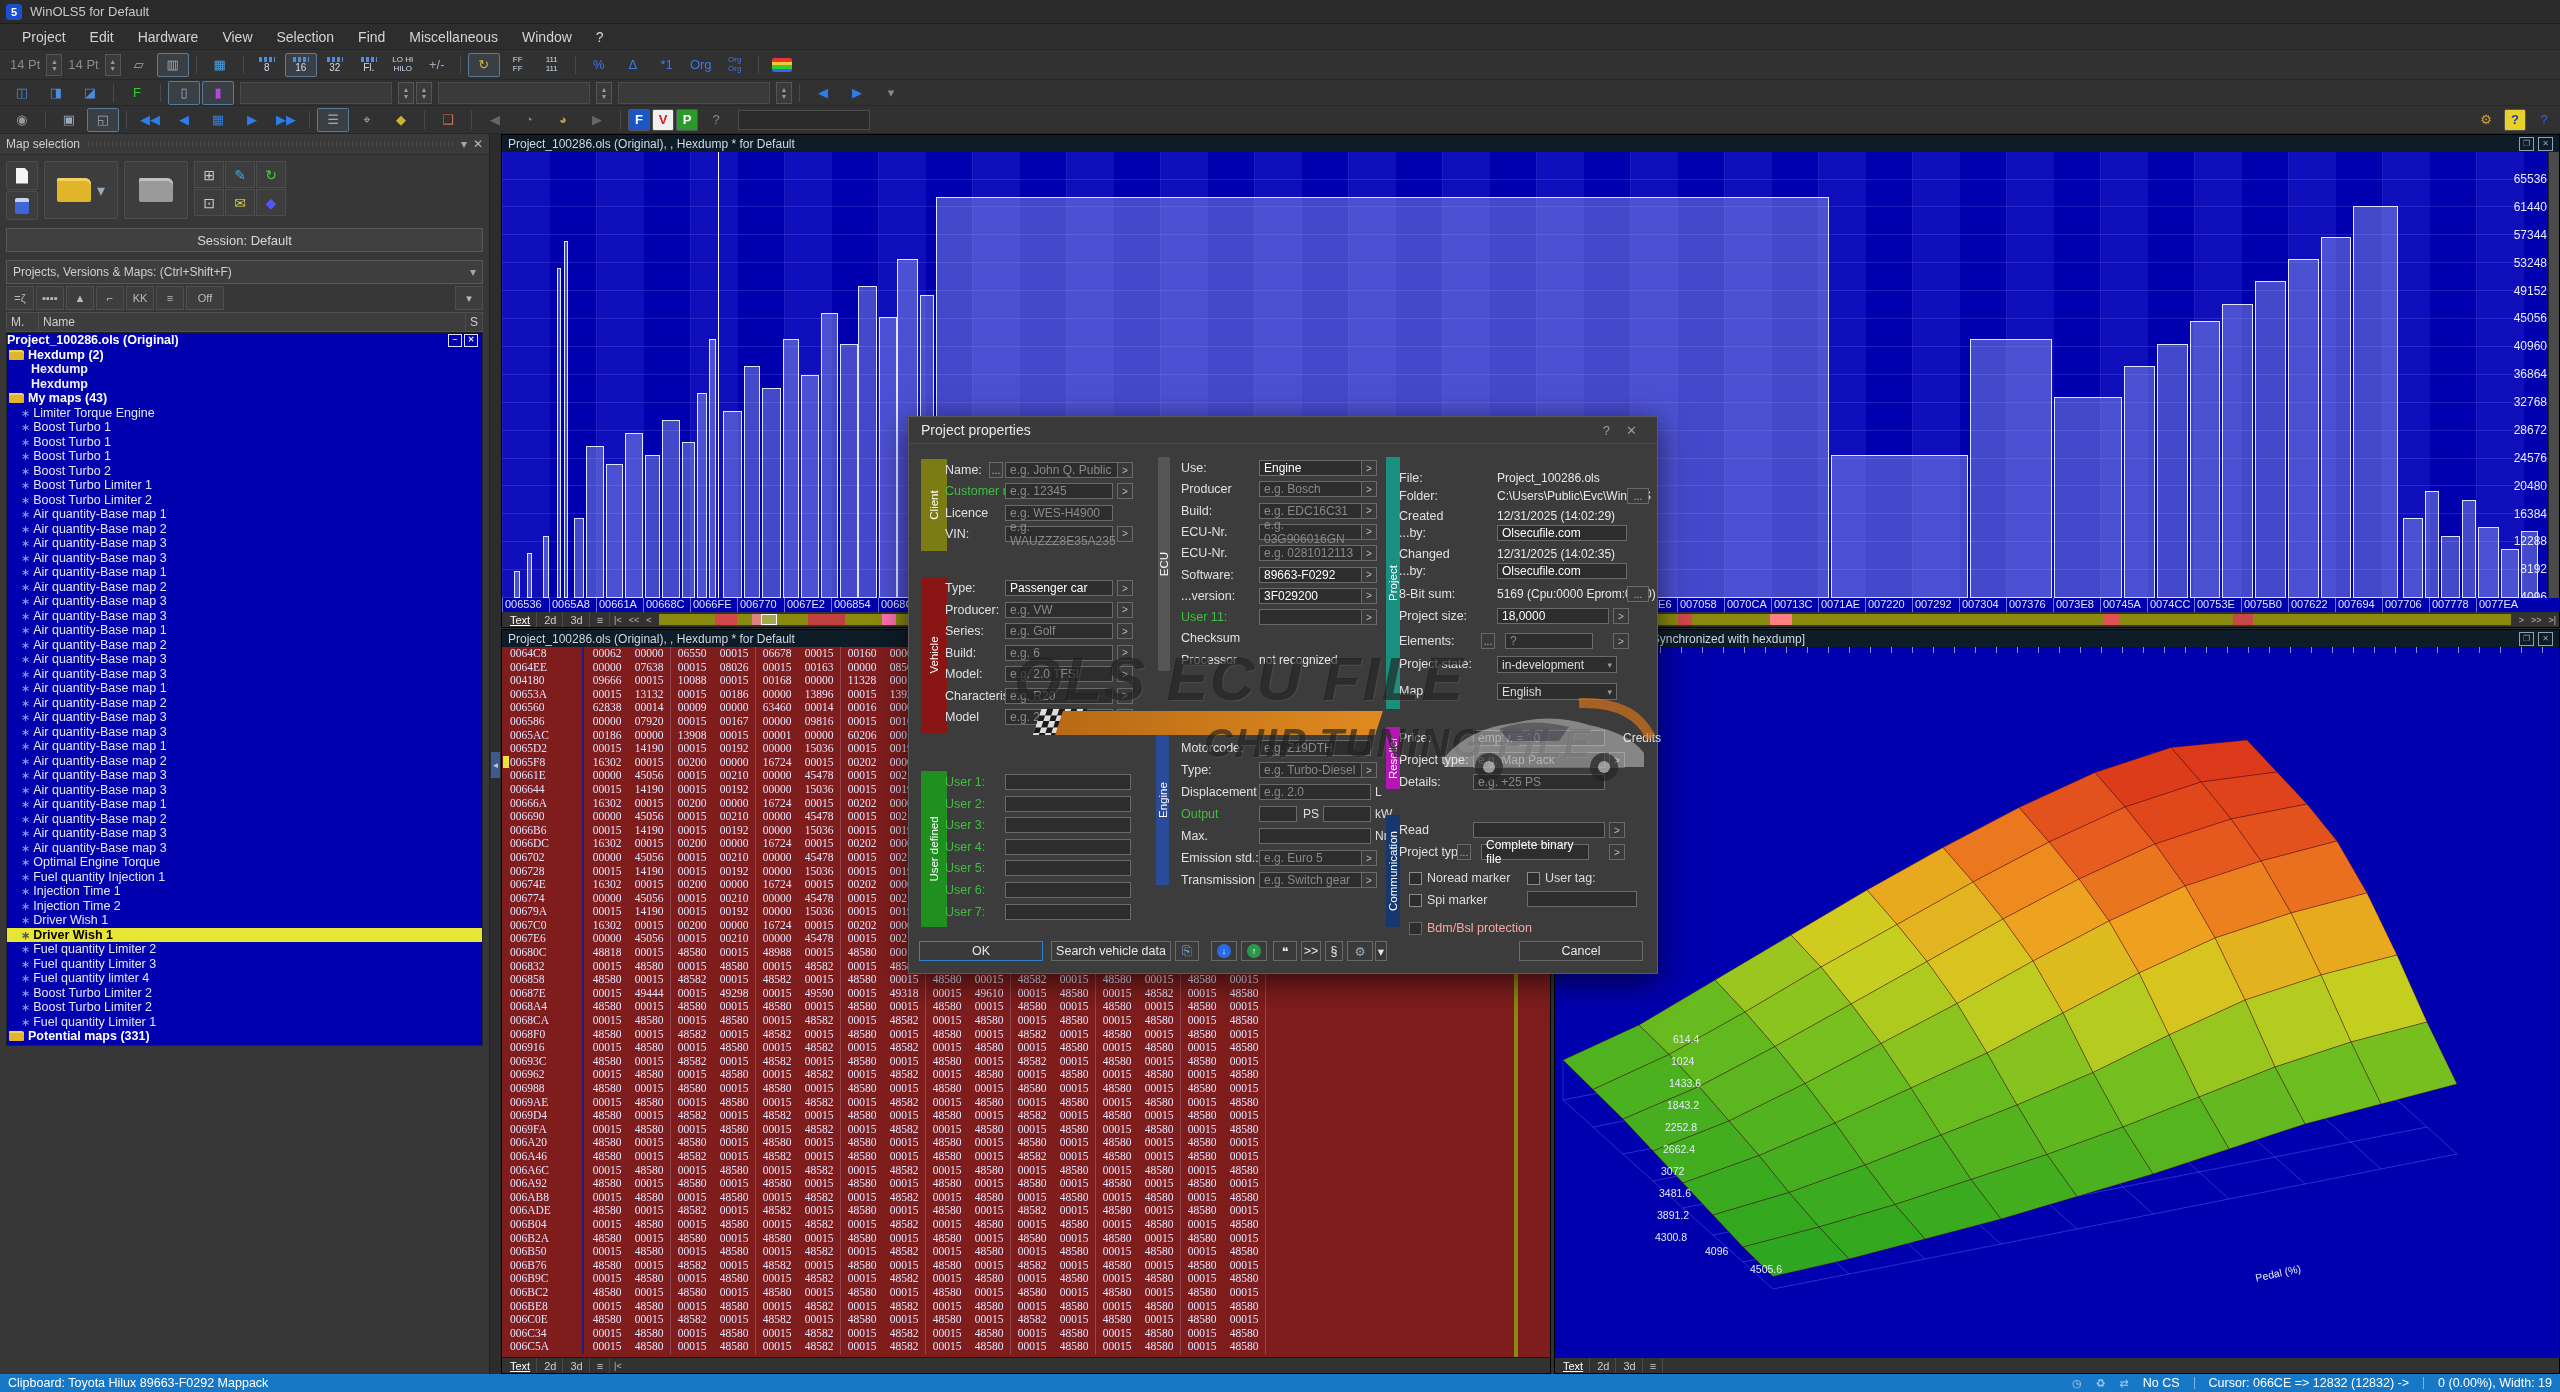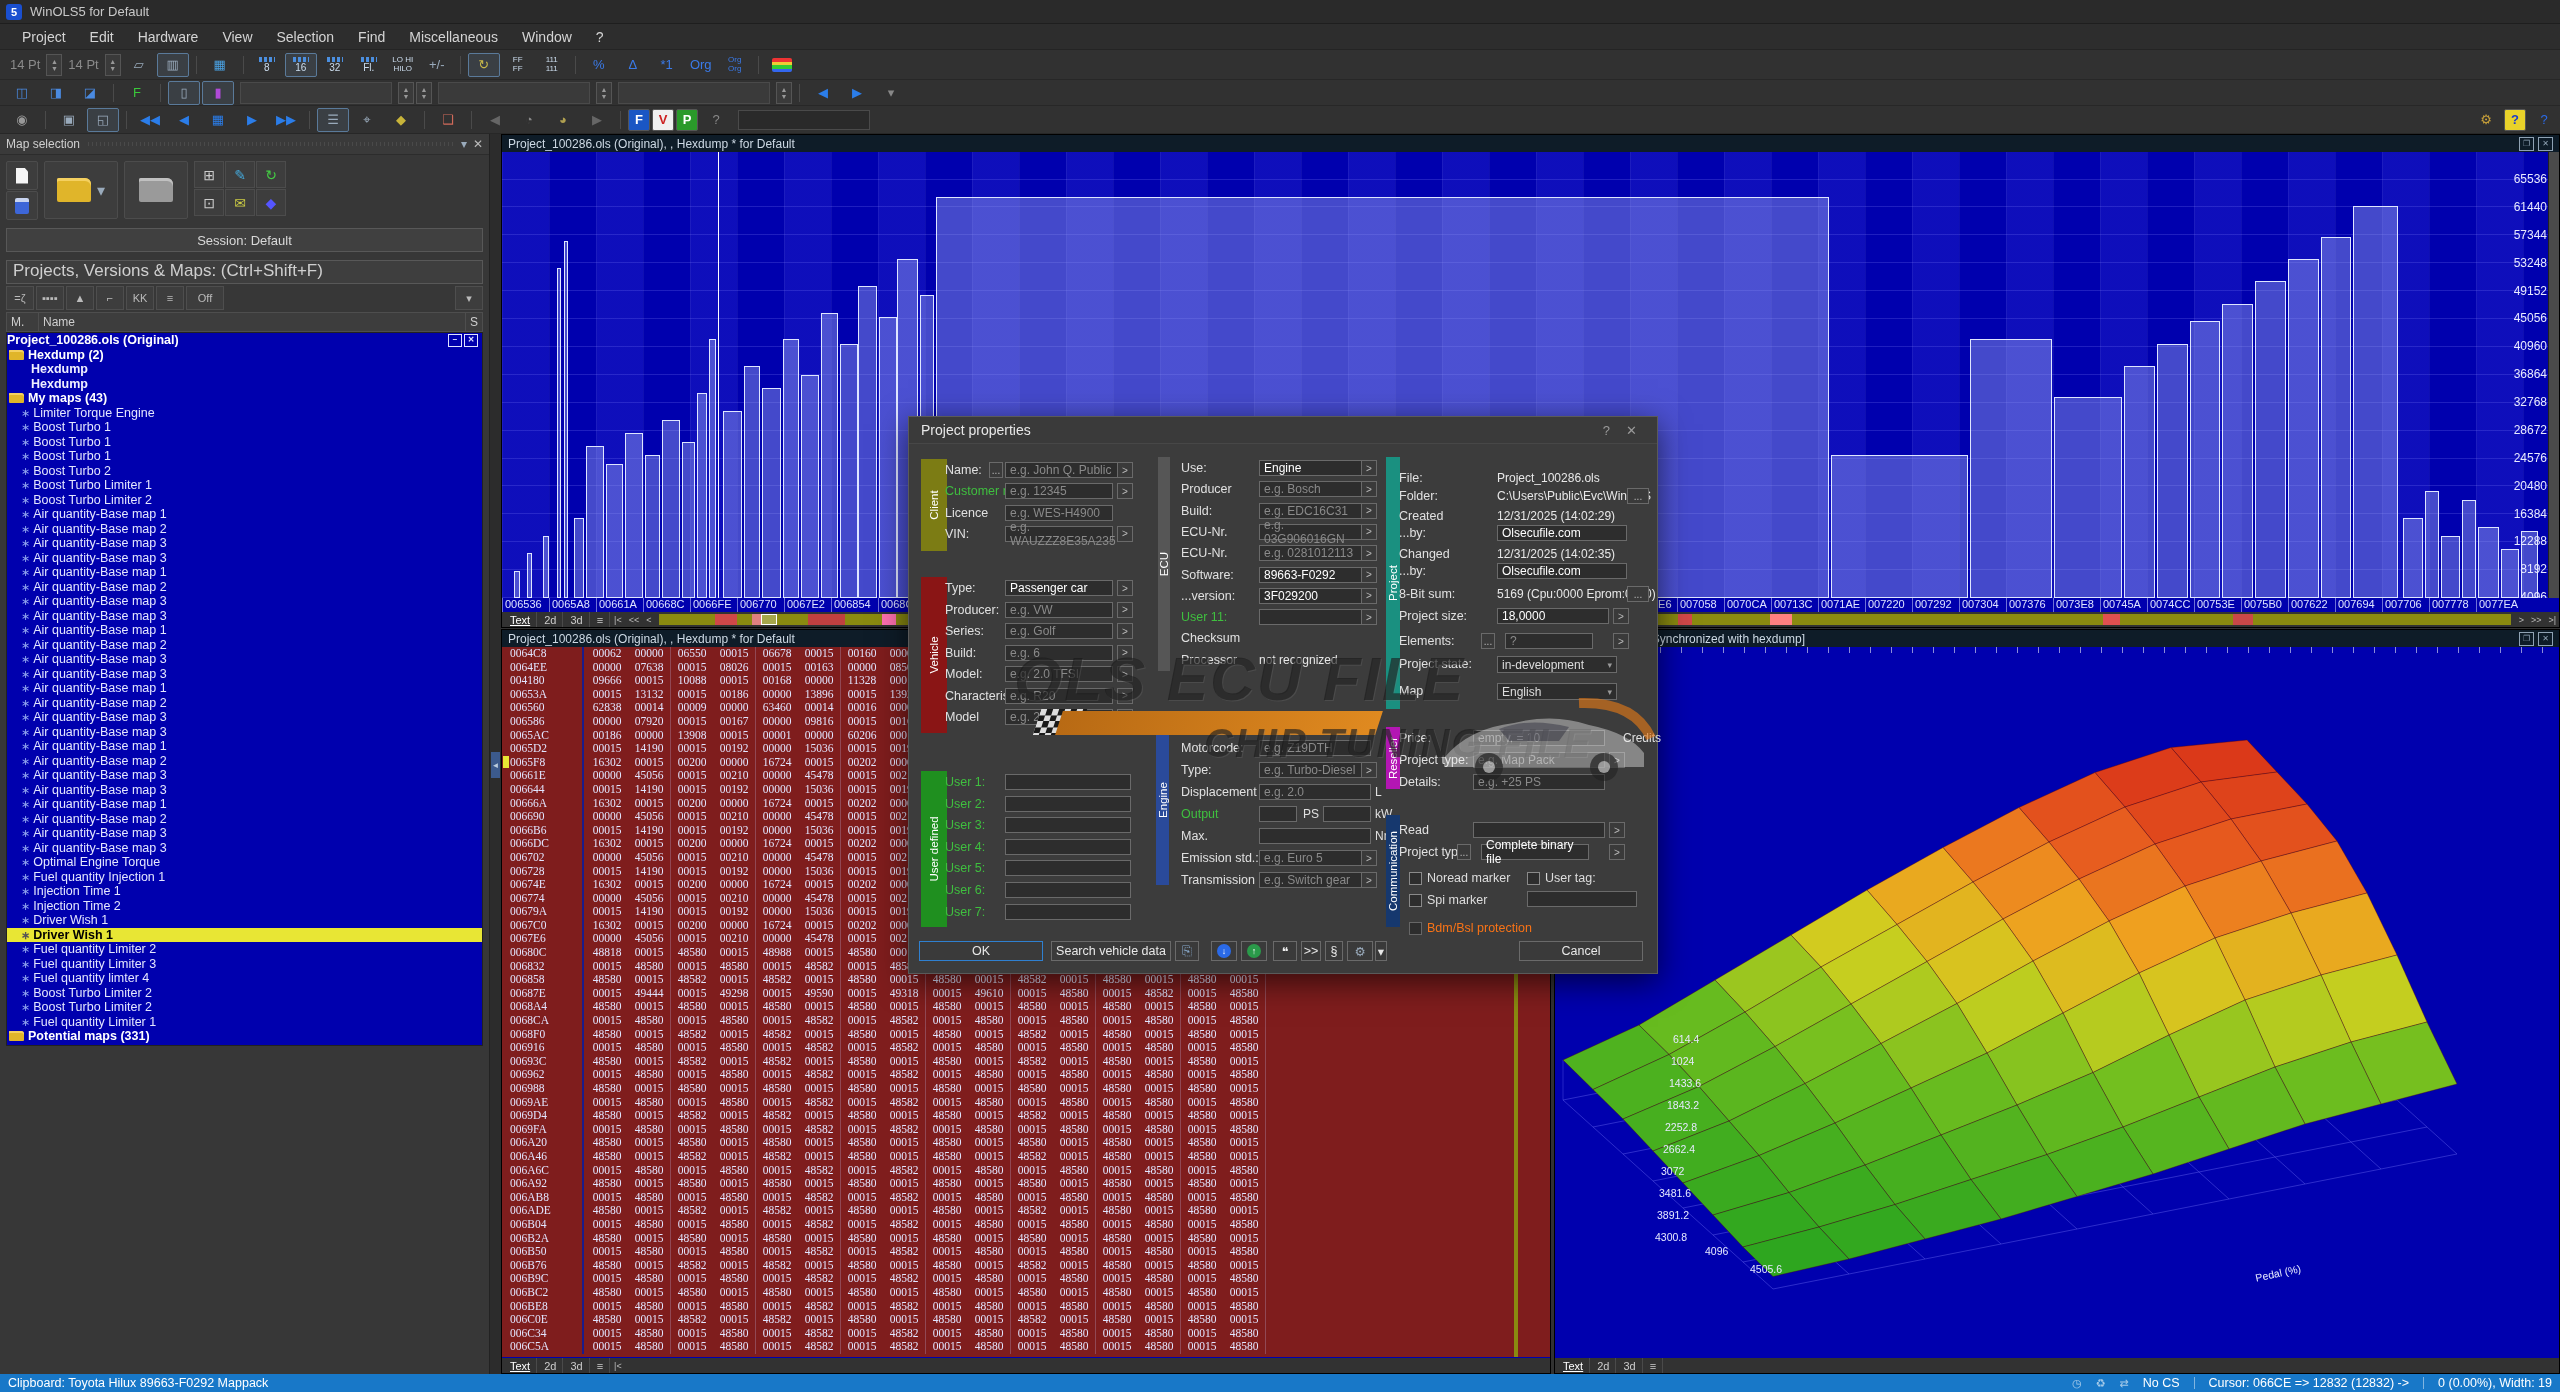--- a/index.html
+++ b/index.html
@@ -29,21 +29,21 @@
   .phead .sp{flex:1;background:repeating-linear-gradient(90deg,#4a4a4a 0 1px,transparent 1px 4px);height:4px;margin:0 8px;}
   .sb-tools{display:flex;gap:6px;padding:6px;align-items:flex-start;}
   .bigbtn{height:56px;background:#3d3d3d;border:1px solid #4c4c4c;display:flex;align-items:center;justify-content:center;border-radius:2px;}
   .pagegl{width:18px;height:24px;background:#f5f5f5;clip-path:polygon(0 0,70% 0,100% 25%,100% 100%,0 100%);}
   .floppygl{width:20px;height:18px;background:#3d66d8;border-radius:2px;border-top:4px solid #c8d4f0;}
   .foldergl{width:34px;height:24px;background:#e0b52a;border-radius:2px 6px 2px 2px;box-shadow:inset 0 3px 0 #f4d060;}
   .foldergl.gray{background:#9a9a9a;box-shadow:inset 0 3px 0 #c0c0c0;}
   .minigrid{display:grid;grid-template-columns:repeat(3,30px);grid-auto-rows:27px;gap:1px;}
   .minibtn{background:#3d3d3d;border:1px solid #4c4c4c;display:flex;align-items:center;justify-content:center;font-size:14px;}
   .sessionbar{margin:2px 6px;height:22px;background:#404040;border:1px solid #585858;display:flex;align-items:center;justify-content:center;font-size:13px;color:#d8d8d8;}
-  .combo{margin:8px 6px 2px;height:22px;background:#3e3e3e;border:1px solid #585858;display:flex;align-items:flex-start;font-size:17px;color:#cfcfcf;padding:0 6px;flex-direction:column;}
+  .combo{margin:8px 6px 2px;height:22px;background:#3e3e3e;border:1px solid #585858;display:flex;align-items:center;font-size:12px;color:#cfcfcf;padding:0 6px;}
   .combo .car{margin-left:auto;color:#9ab;}
   .filterrow{display:flex;gap:2px;margin:2px 6px;align-items:center;}
   .fbtn{min-width:26px;height:22px;background:#3d3d3d;border:1px solid #4e4e4e;display:flex;align-items:center;justify-content:center;font-size:11px;color:#bbb;}
   .colhdr{margin:2px 6px 0;height:20px;display:flex;font-size:12px;color:#cfcfcf;border:1px solid #4e4e4e;background:#3d3d3d;box-sizing:border-box;}
   .colhdr div{padding:2px 4px;border-right:1px solid #4e4e4e;box-sizing:border-box;}
   #tree{margin:0 6px;height:712px;background:#0000ae;overflow:hidden;font-size:12.5px;border:1px solid #222;}
   .trow{height:14.5px;display:flex;align-items:center;color:#e4e6ff;white-space:nowrap;line-height:14.5px;}
   .trow.project{font-weight:bold;color:#fff;}
   .trow.folder,.trow.folder2{font-weight:bold;color:#fff;}
   .trow.sub{font-weight:bold;color:#f0f0ff;padding-left:24px;}
@@ -114,21 +114,21 @@
   .green{color:#3fbf3f;}
   .dinput{height:16px;background:#2d2d2d;border:1px solid #6a6a6a;color:#fff;font-size:12px;display:flex;align-items:center;padding:0 4px;box-sizing:border-box;position:absolute;}
   .dinput.ph{color:#8a8a8a;}
   .dbtn{height:16px;background:#3a3a3a;border:1px solid #6a6a6a;color:#bbb;font-size:10px;display:flex;align-items:center;justify-content:center;position:absolute;box-sizing:border-box;}
   .dstatic{position:absolute;font-size:12px;color:#e8e8e8;white-space:nowrap;}
   .dunit{position:absolute;font-size:12px;color:#e0e0e0;}
   .dcombo{height:17px;background:#2d2d2d;border:1px solid #6a6a6a;color:#ddd;font-size:12px;display:flex;align-items:center;padding:0 4px;position:absolute;box-sizing:border-box;}
   .dcombo .car{margin-left:auto;color:#999;font-size:9px;}
   .dcheck{position:absolute;display:flex;align-items:center;gap:5px;font-size:12.5px;color:#ddd;}
   .dcheck .box{width:11px;height:11px;border:1px solid #8a8a8a;background:#2d2d2d;}
-  .dcheck.disabled{color:#f97316;} .dcheck.disabled .box{border-color:#666;}
+  .dcheck.disabled{color:#fca5a5;} .dcheck.disabled .box{border-color:#666;}
   .pushbtn{height:20px;border:1px solid #6a6a6a;background:#3a3a3a;color:#e8e8e8;display:flex;align-items:center;justify-content:center;position:absolute;box-sizing:border-box;font-size:12.5px;}
   .pushbtn.primary{border:1px solid #2f80d0;}
   .globe{width:14px;height:14px;border-radius:50%;display:flex;align-items:center;justify-content:center;font-size:9px;color:#fff;}
   .wm{position:absolute;font-style:italic;font-weight:900;color:rgba(22,22,22,.58);letter-spacing:2px;pointer-events:none;z-index:6;text-shadow:1px 1px 0 rgba(120,120,120,.25);}
   #banner{position:absolute;left:150px;top:268px;width:320px;height:24px;background:linear-gradient(90deg,#b86a14,#e08a20);transform:skewX(-18deg);z-index:1;}
   #bannercheck{position:absolute;left:128px;top:266px;width:46px;height:26px;background:repeating-conic-gradient(#1a1a1a 0 25%,#ddd 0 50%);background-size:12px 12px;transform:skewX(-18deg);z-index:1;}
   #carwm{position:absolute;left:520px;top:240px;z-index:6;opacity:.75;pointer-events:none;}
 </style>
 </head>
 <body>

